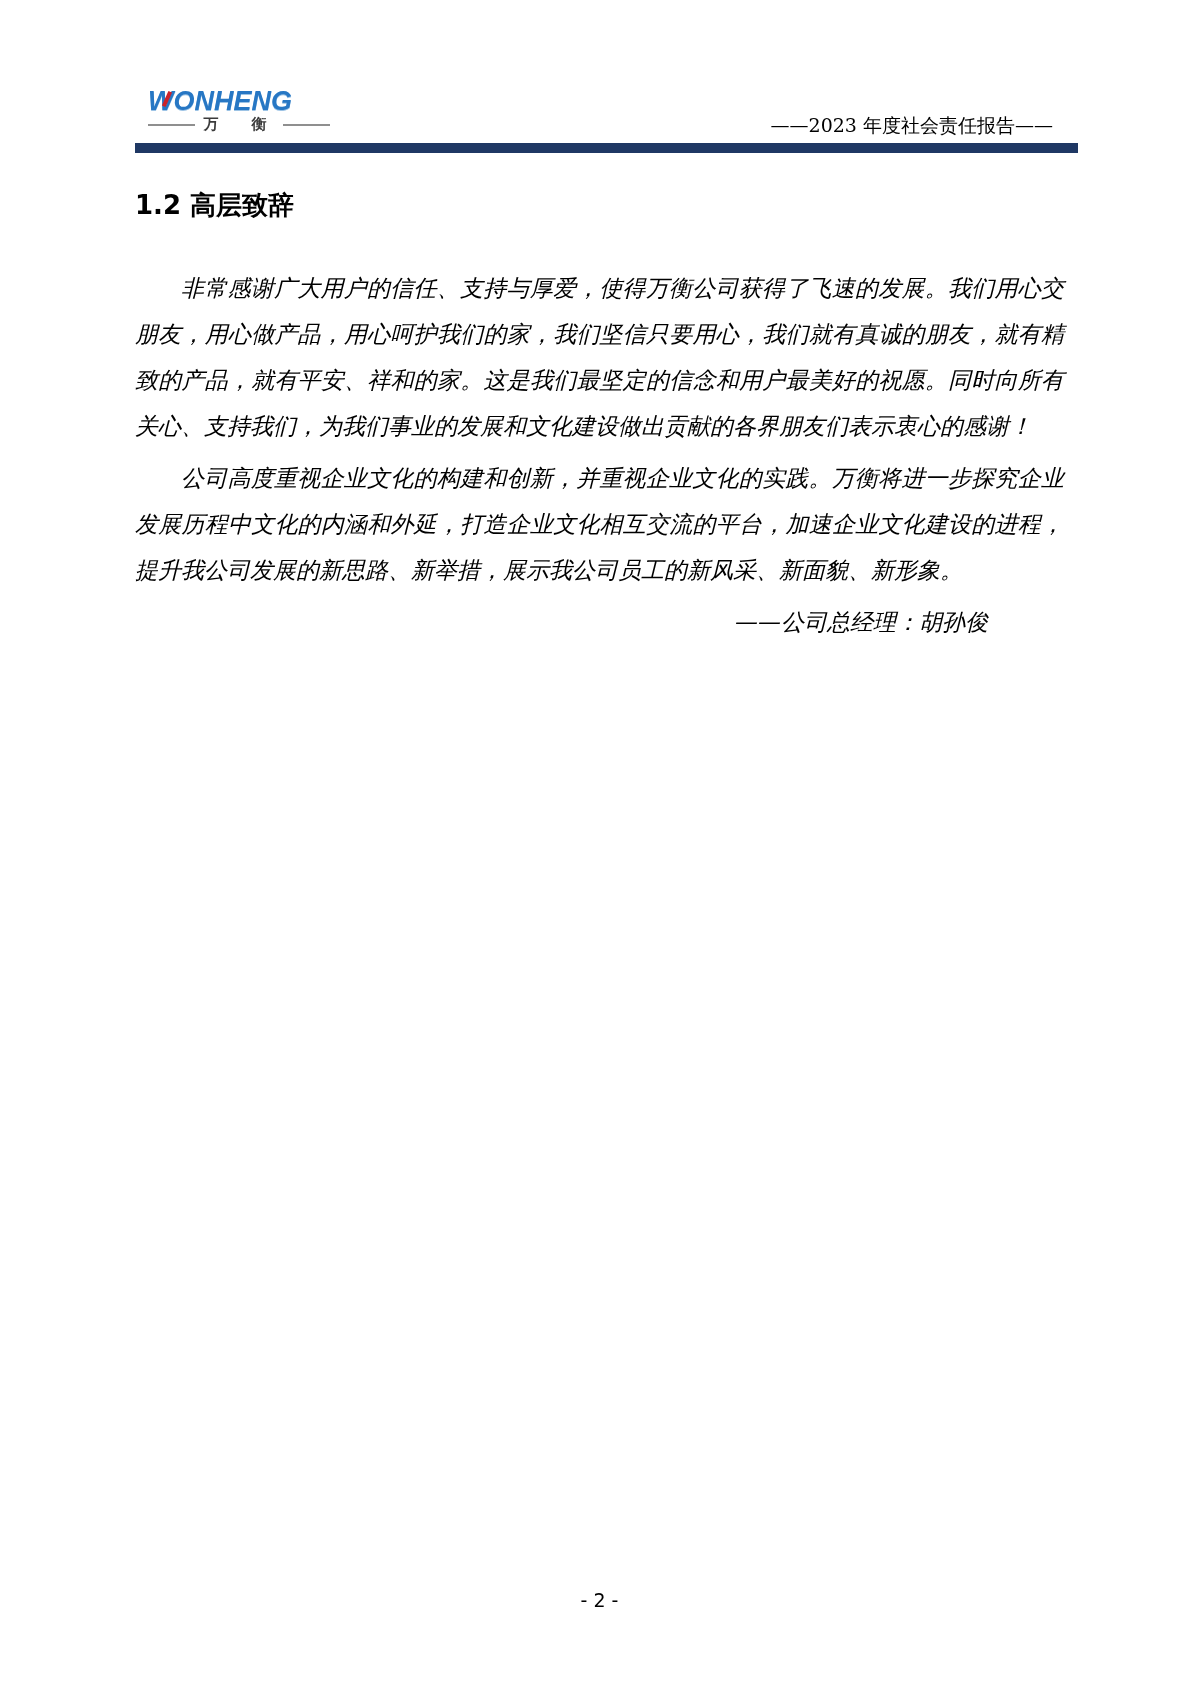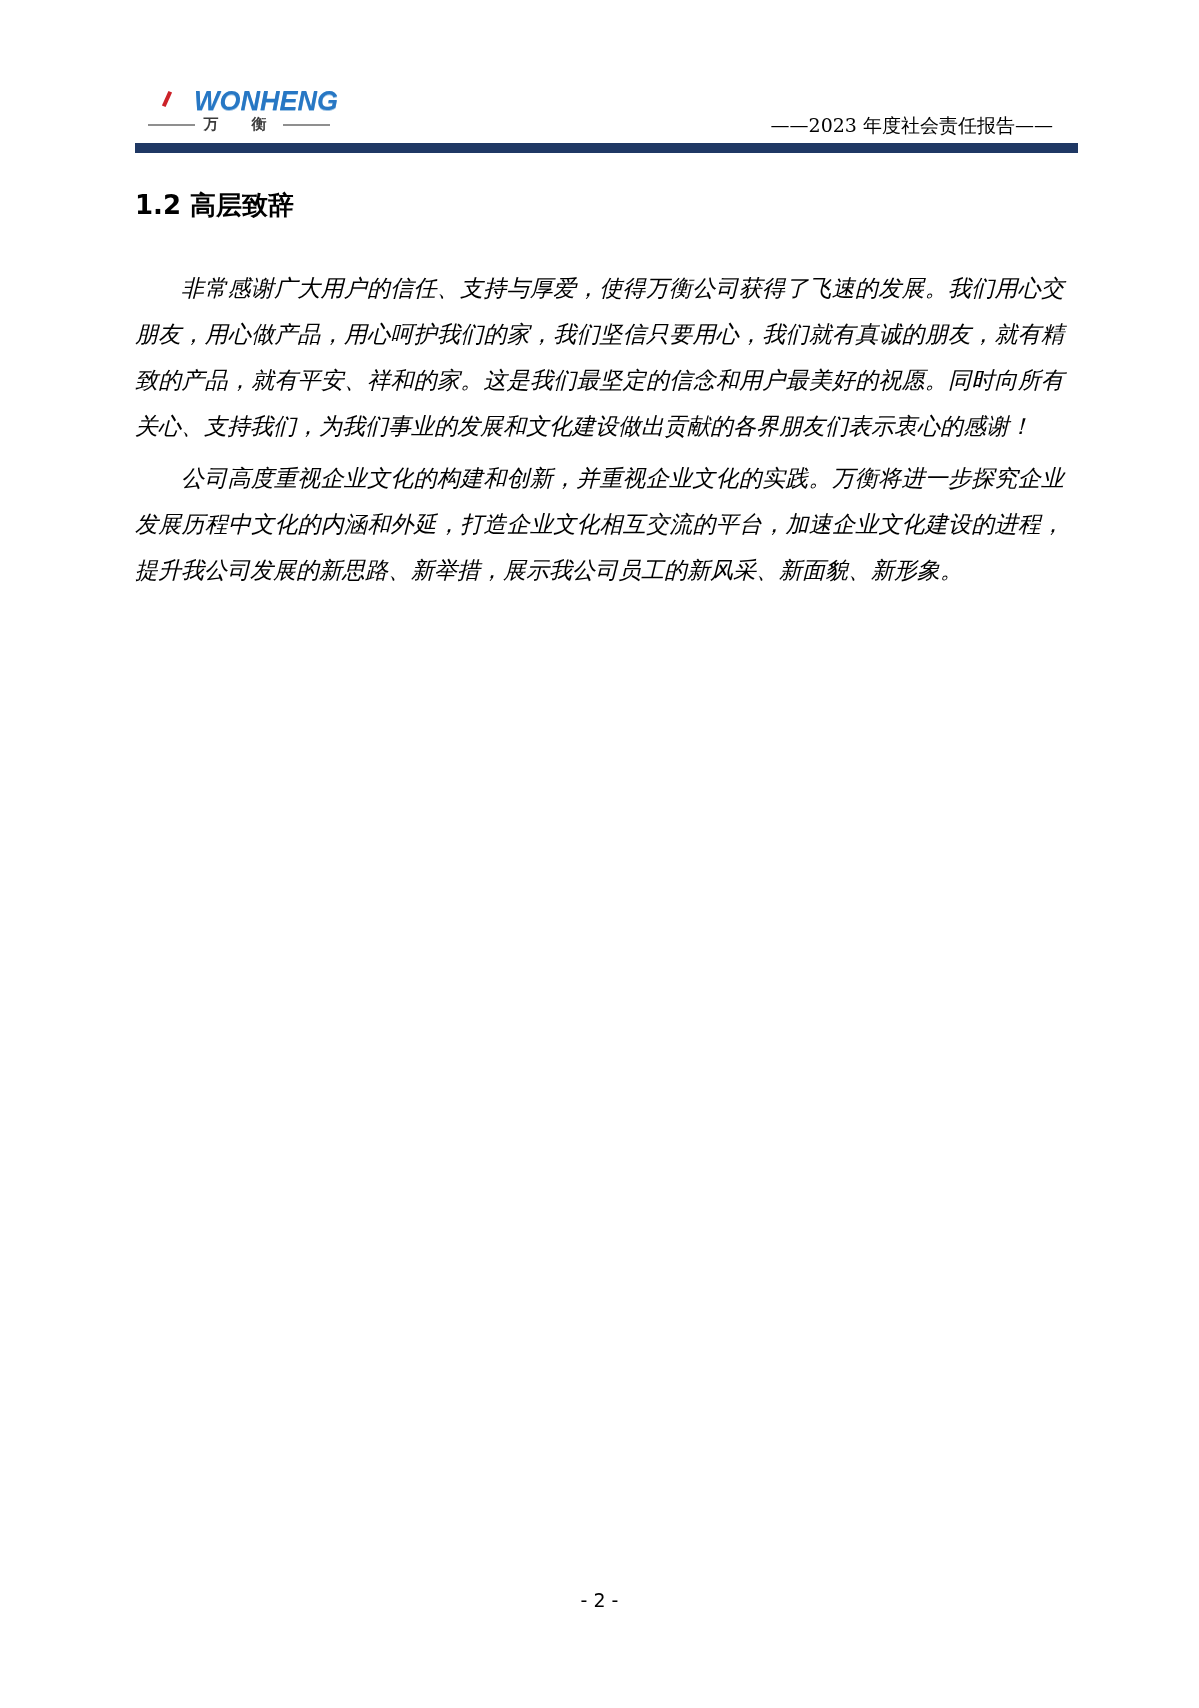--- a/index.html
+++ b/index.html
@@ -13,21 +13,20 @@
     color: #000;
     overflow: hidden;
   }
 
   
   .logo {
     position: absolute;
     left: 148px;
     top: 88px;
     width: 190px;
-    text-align: right;
   }
   .logo-wordmark {
     position: relative;
     font-family: "Liberation Sans", sans-serif;
     font-style: italic;
     font-weight: bold;
     font-size: 27px;
     line-height: 1;
     letter-spacing: 0px;
     color: #2777C4;
@@ -142,17 +141,18 @@
 
   <div class="header-title">——2023 年度社会责任报告——</div>
 
   <div class="header-bar"></div>
 
   <div class="section-heading">1.2 高层致辞</div>
 
   <div class="body-text">
     <p>非常感谢广大用户的信任、支持与厚爱，使得万衡公司获得了飞速的发展。我们用心交朋友，用心做产品，用心呵护我们的家，我们坚信只要用心，我们就有真诚的朋友，就有精致的产品，就有平安、祥和的家。这是我们最坚定的信念和用户最美好的祝愿。同时向所有关心、支持我们，为我们事业的发展和文化建设做出贡献的各界朋友们表示衷心的感谢！</p>
     <p>公司高度重视企业文化的构建和创新，并重视企业文化的实践。万衡将进一步探究企业发展历程中文化的内涵和外延，打造企业文化相互交流的平台，加速企业文化建设的进程，提升我公司发展的新思路、新举措，展示我公司员工的新风采、新面貌、新形象。</p>
+    <p class="signature">——公司总经理：胡孙俊</p>
   </div>
 
   <div class="page-number">- 2 -</div>
 
 </div>
 
 </body></html>

